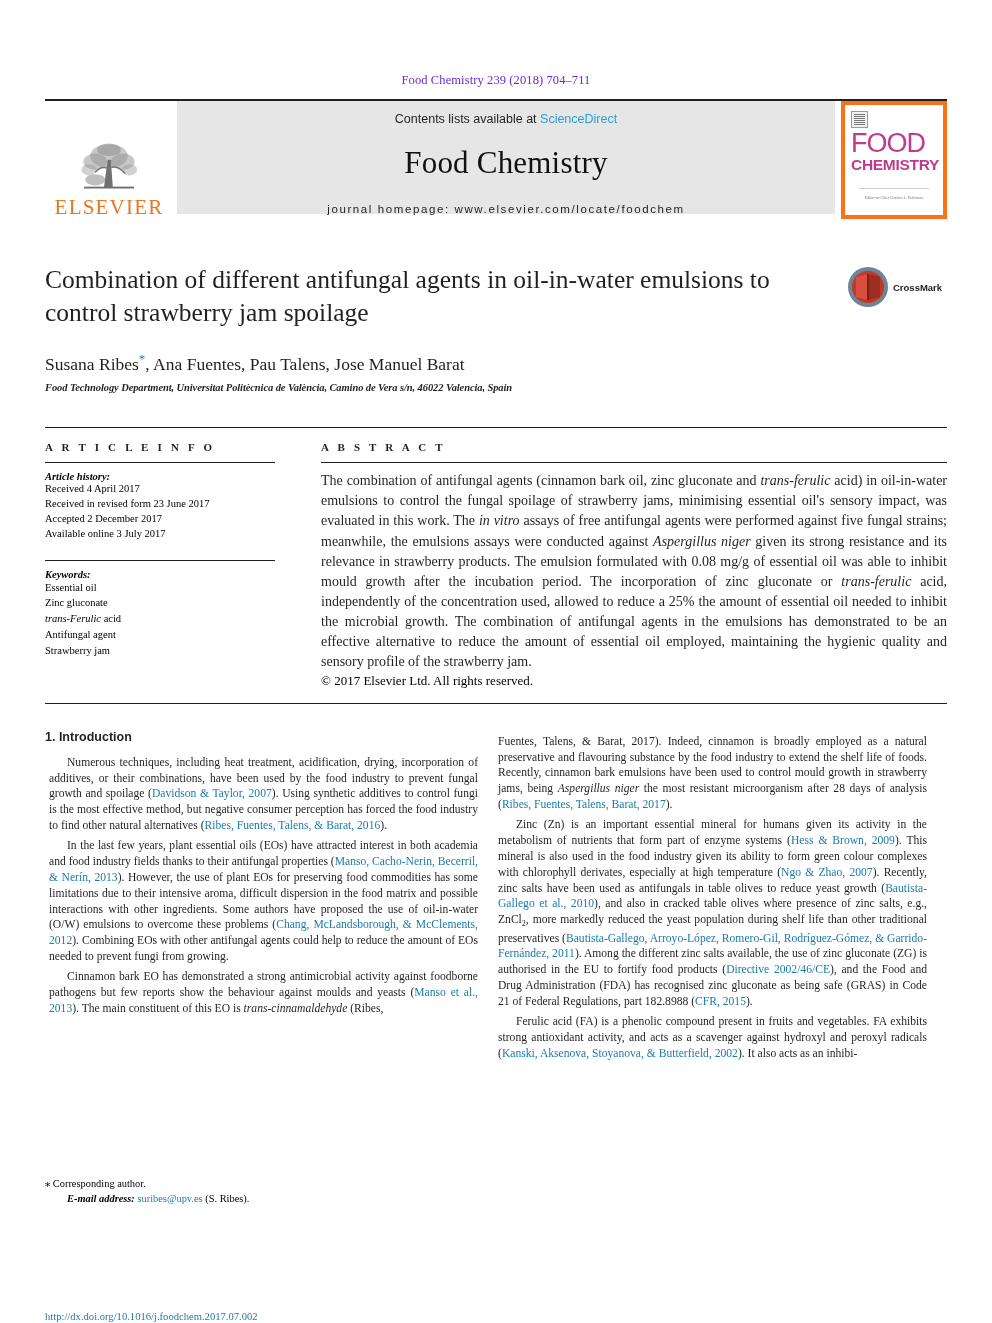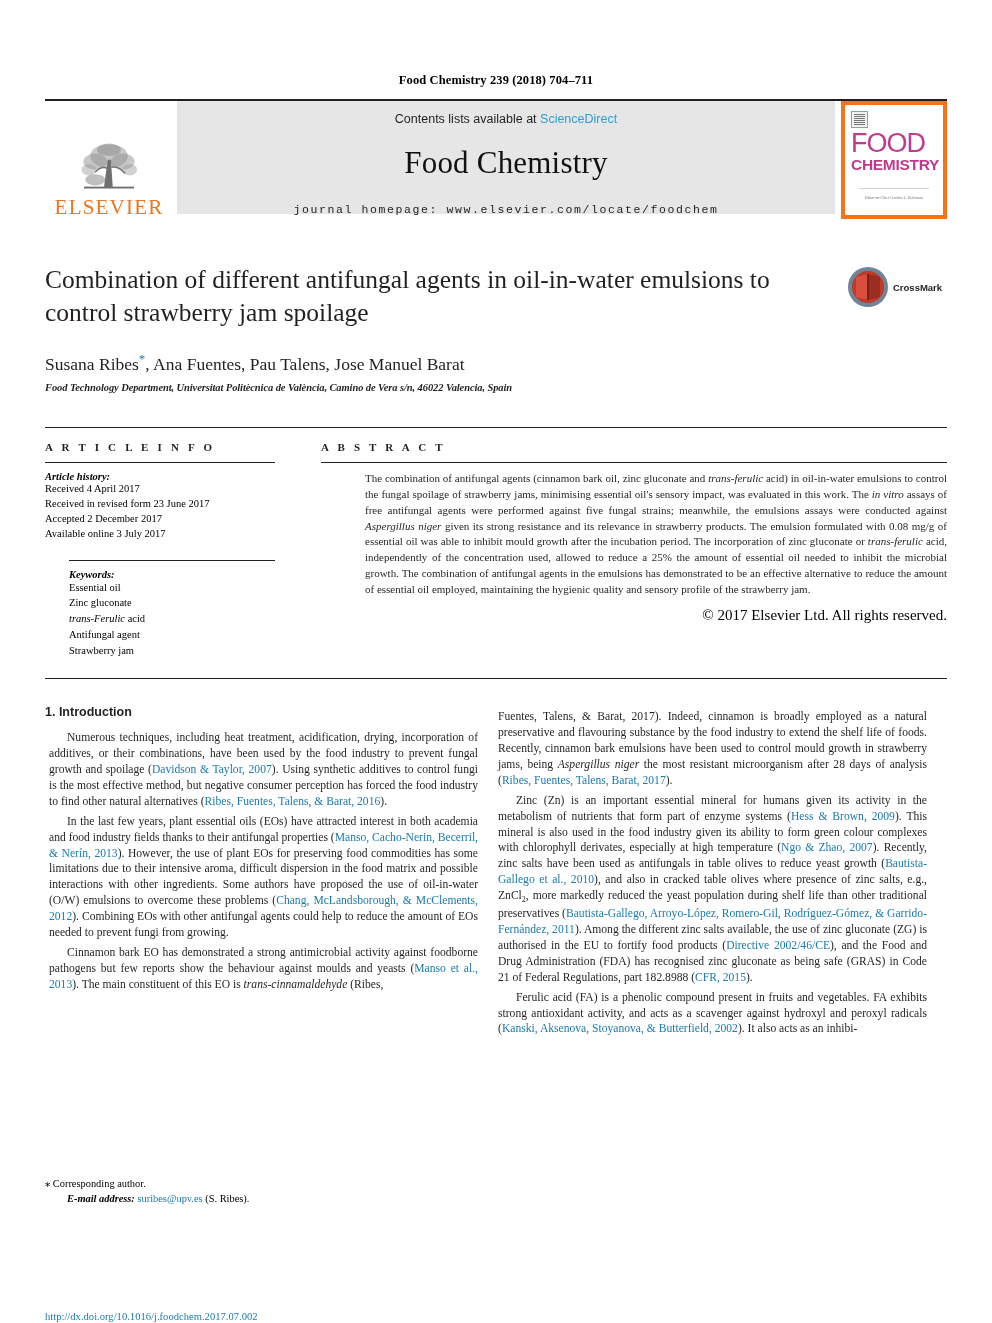--- a/index.html
+++ b/index.html
@@ -25,22 +25,22 @@
     position: absolute;
     left: 45px;
     top: 0;
     width: 902px;
   }
 
   
   .running-head {
     text-align: center;
     font-size: 12.5px;
-    font-weight: bold;
-    color: #000000;
+    font-weight: normal;
+    color: #6d28d9;
     margin-top: 73px;
     letter-spacing: .1px;
   }
 
   
   .masthead {
     margin-top: 11px;
     border-top: 2px solid #231f20;
     display: flex;
     align-items: stretch;
@@ -86,21 +86,21 @@
     color: #2a9fd6;
   }
   .journal-title {
     font-family: "Liberation Serif", serif;
     font-size: 31px;
     color: #111111;
     margin-top: 19px;
     letter-spacing: .2px;
   }
   .homepage-line {
-    font-family: Liberation Mono, monospace;
+    font-family: Liberation Sans, sans-serif;
     font-size: 11.5px;
     letter-spacing: 1.6px;
     color: #231f20;
     margin-top: 22px;
   }
   .cover-thumb {
     width: 106px;
     flex: 0 0 106px;
     border: 4px solid #f97316;
     background: #ffffff;
@@ -236,35 +236,32 @@
   }
   .hist-label, .kw-label {
     font-style: italic;
     font-weight: bold;
     font-size: 10.5px;
   }
   .hist-list, .kw-list {
     font-size: 10.5px;
     line-height: 1.42;
   }
-  .kw-block { margin-top: 18px; margin-left: 24px; }
+  .kw-block { margin-top: 18px; }
   .kw-list div { line-height: 1.5; }
   .kw-list i { font-style: italic; }
   .abstract-text {
-    font-size: 11px;
+    font-size: 14px;
     line-height: 1.44;
     text-align: justify;
     color: #231f20;
-    margin-left: 44px;
   }
   .abstract-text i { font-style: italic; }
   .copyright {
-    text-align: right;
-    font-size: 15px;
-    margin-top: 9px;
+    font-size: 13px;
   }
 
   
   .body-cols {
     margin-top: 26px;
     display: flex;
     gap: 12px;
   }
   .bcol {
     width: 437px;

